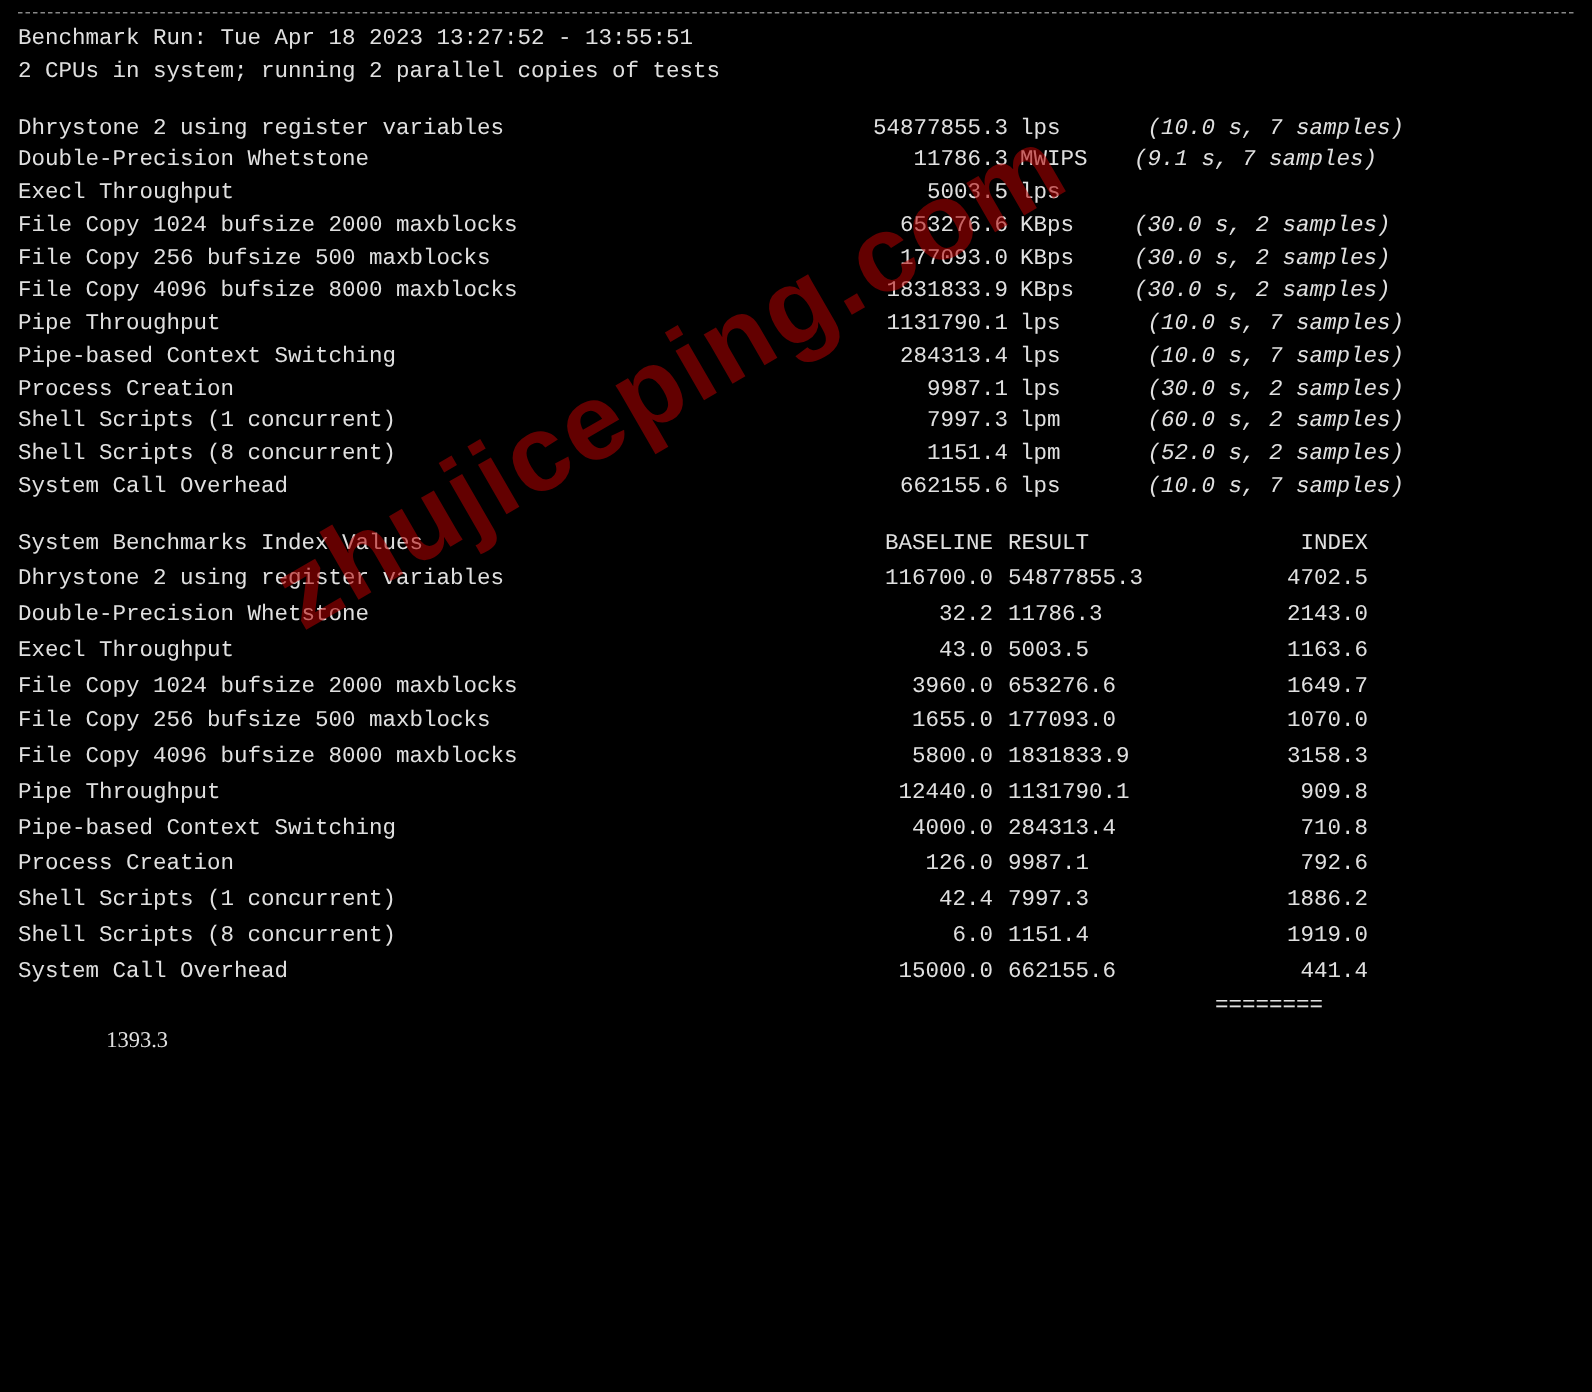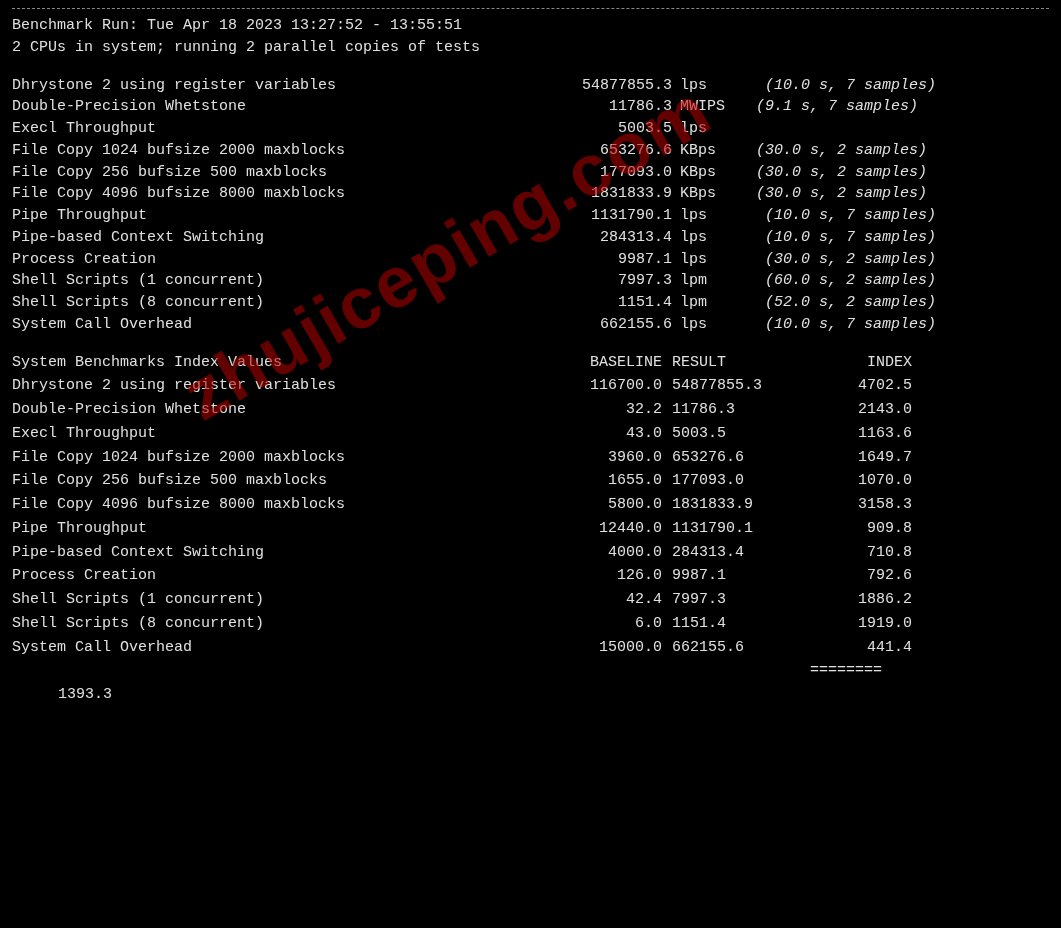--- a/index.html
+++ b/index.html
@@ -115,20 +115,21 @@
 
     .score-label {
       width: 770px;
       flex-shrink: 0;
     }
 
     .score-val {
       width: 100px;
       text-align: right;
       flex-shrink: 0;
+      font-family: Liberation Serif, serif;
     }
 
     
     .watermark {
       position: absolute;
       top: 200px;
       left: 150px;
       font-size: 72px;
       font-weight: bold;
       color: rgba(180, 0, 0, 0.55);

